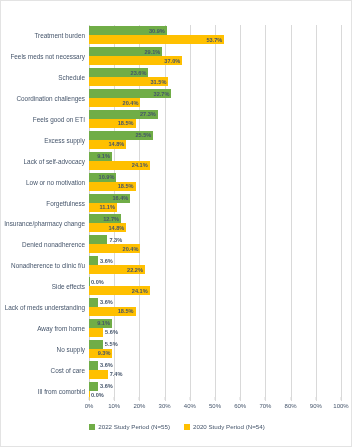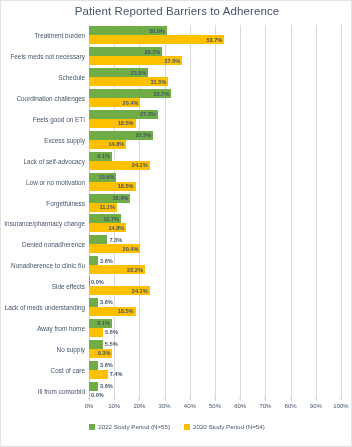--- a/index.html
+++ b/index.html
@@ -92,21 +92,20 @@
   .swatch{width:6px;height:6px;display:inline-block;}
   .swatch.g{background:#70AD47;}
   .swatch.y{background:#FFC000;}
   .legend-text{font-size:6.2px;color:#44546a;white-space:nowrap;}
 </style>
 </head>
 <body>
 
 <div id="chart-card">
 
-  <div id="chart-title">Patient Reported Barriers to Adherence</div>
 
   <div id="plot">
     <div id="gridlines">
         <div class="gridline zero" style="left: 0px;"></div>
         <div class="gridline" style="left: 25.2px;"></div>
         <div class="gridline" style="left: 50.4px;"></div>
         <div class="gridline" style="left: 75.6px;"></div>
         <div class="gridline" style="left: 100.8px;"></div>
         <div class="gridline" style="left: 126px;"></div>
         <div class="gridline" style="left: 151.2px;"></div>

